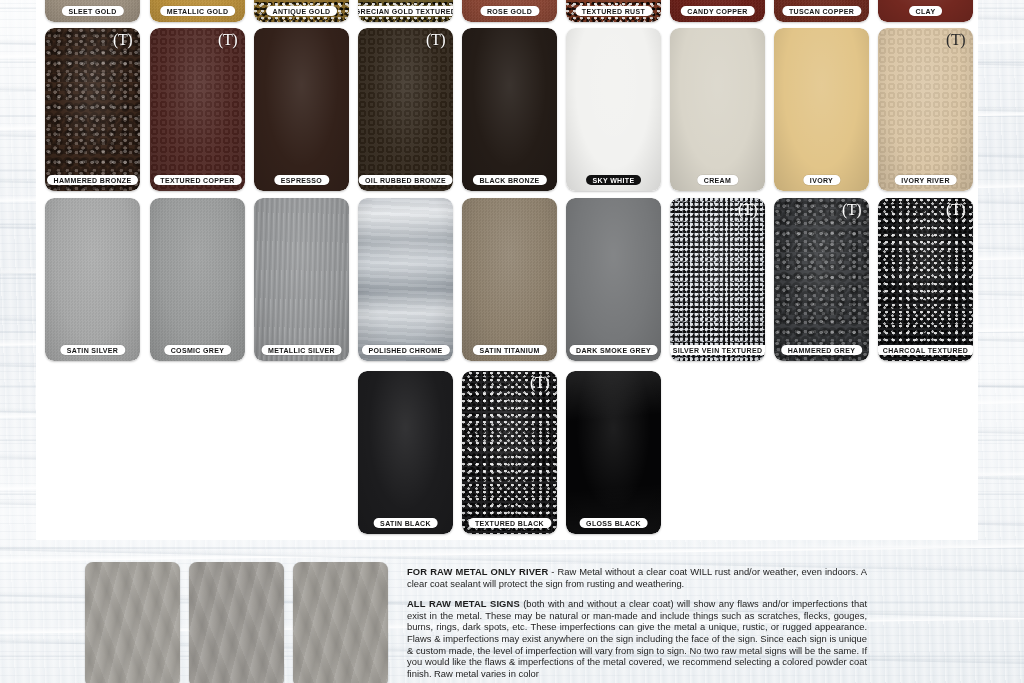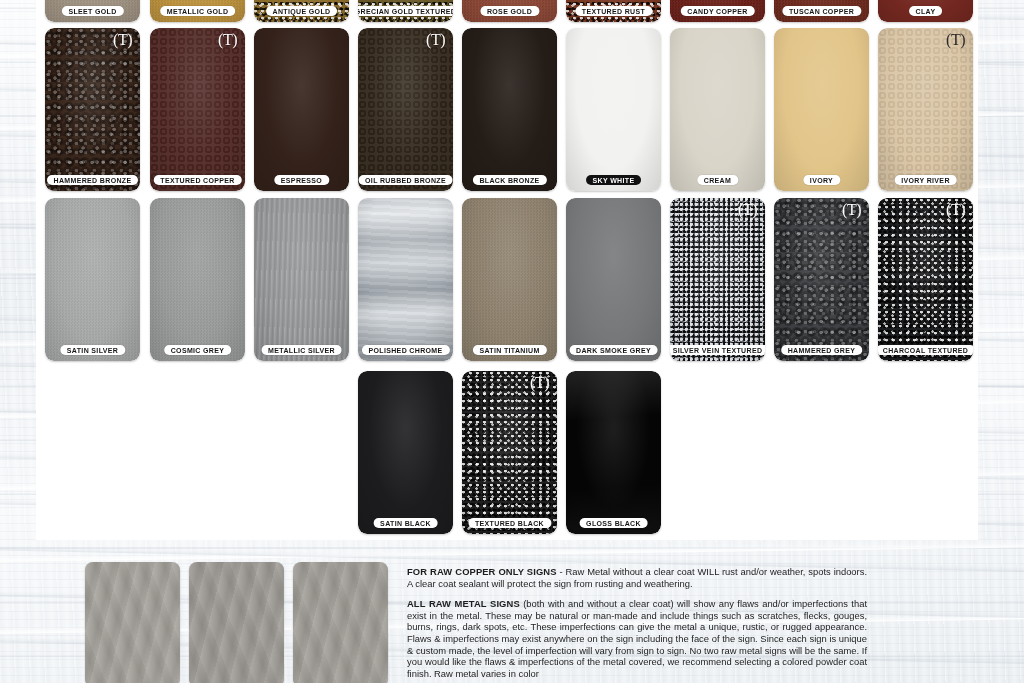--- a/index.html
+++ b/index.html
@@ -432,21 +432,21 @@
     </div>
     <div class="swatch tx-gloss" style="left: 566px; top: 371px; width: 95px; height: 163px;">
       <div class="surface" style="background-color: rgb(5, 5, 6);"></div>
       <div class="grain"></div>
       <div class="vignette"></div>
       <div class="pill">GLOSS BLACK</div>
     </div>
   </div>
 
 <div id="disclaimer">
-  <p><span class="lead">FOR RAW COPPER ONLY SIGNS</span><span> - Raw Metal without a clear coat WILL rust and/or weather, spots indoors. A clear coat sealant will protect the sign from rusting and weathering.</span></p>
+  <p><span class="lead">FOR RAW METAL ONLY RIVER</span><span> - Raw Metal without a clear coat WILL rust and/or weather, even indoors. A clear coat sealant will protect the sign from rusting and weathering.</span></p>
   <p><span class="lead">ALL RAW METAL SIGNS</span><span> (both with and without a clear coat) will show any flaws and/or imperfections that exist in the metal. These may be natural or man-made and include things such as scratches, flecks, gouges, burns, rings, dark spots, etc. These imperfections can give the metal a unique, rustic, or rugged appearance. Flaws &amp; imperfections may exist anywhere on the sign including the face of the sign. Since each sign is unique &amp; custom made, the level of imperfection will vary from sign to sign. No two raw metal signs will be the same. If you would like the flaws &amp; imperfections of the metal covered, we recommend selecting a colored powder coat finish. Raw metal varies in color</span></p>
 </div>
 
 <div class="raw-swatch" style="left: 85px; top: 562px; width: 95px; height: 125px; background-color: rgb(163, 160, 154);">
     <div class="surface"></div>
   </div>
 <div class="raw-swatch" style="left: 189px; top: 562px; width: 95px; height: 125px; background-color: rgb(157, 154, 149);">
     <div class="surface"></div>
   </div>
 <div class="raw-swatch" style="left: 293px; top: 562px; width: 95px; height: 125px; background-color: rgb(160, 157, 151);">

